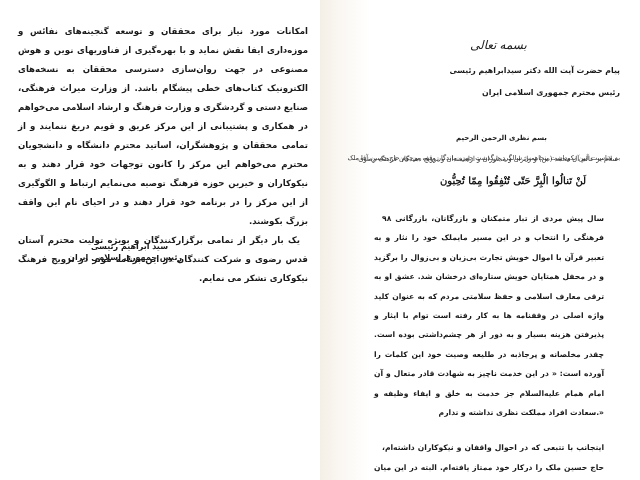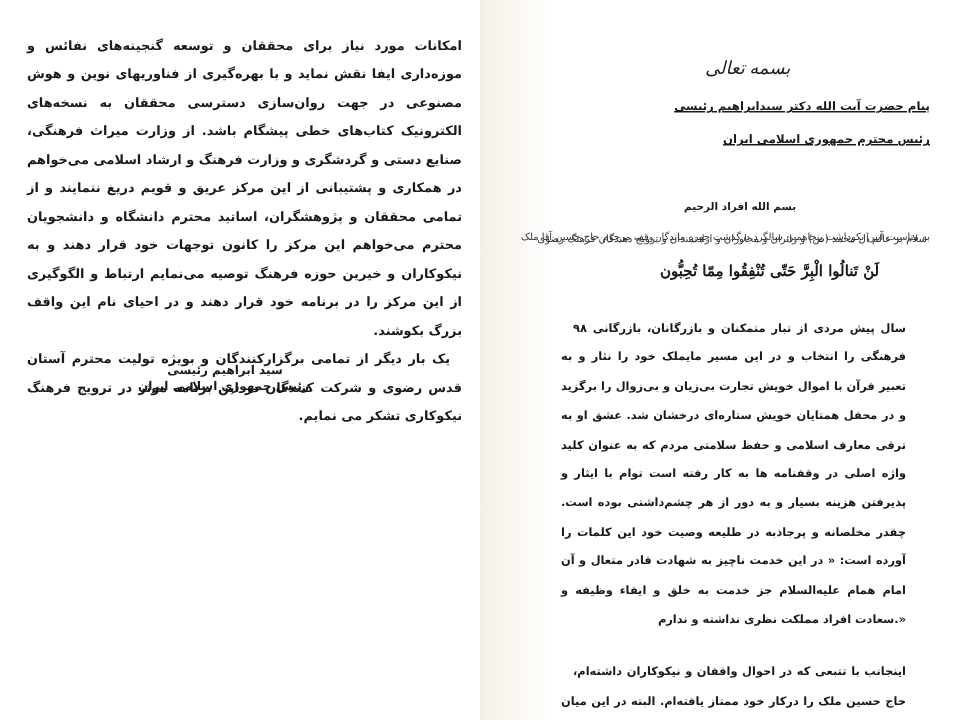--- a/index.html
+++ b/index.html
@@ -19,29 +19,28 @@
     background:linear-gradient(90deg,#f4efe6 0px,#faf7f2 20px,#ffffff 50px,#ffffff 100%);
   }
   .para {
     position:absolute; margin:0; text-align:justify;
     font-size:8.6px; line-height:19px; font-weight:bold;
   }
   #left-body { right:17px; width:290px; top:22px; }
   #left-body p { margin:0; text-align:justify; text-align-last:right; }
   #left-body p.indent { text-indent:8px; }
   .sig {
-    position:absolute; text-align:center; font-weight:bold; font-size:8px;
+    position:absolute; font-weight:bold; font-size:8px;
     width:100px;
-    margin-left:32px;
   }
   #sig-name { left:68px; top:242px; }
   #sig-title { left:52px; top:253px; width:130px; }
 
   #bismihi { position:absolute; left:470px; top:38px; font-family:Liberation Serif, serif; font-size:12px; font-style:italic; color:#222; direction:rtl;}
-  .hdr { position:absolute; font-weight:bold; font-size:7.8px; direction:rtl;text-decoration:underline; }
+  .hdr { position:absolute; font-weight:bold; font-size:7.8px; direction:rtl; }
   #hdr1 { right:20px; top:66px; }
   #hdr2 { right:20px; top:88px; }
   #occasion { position:absolute; right:20px; top:106px; font-size:6.6px; color:#333; direction:rtl; white-space:nowrap;margin-top:48px; }
   #basmala { position:absolute; left:456px; top:134px; font-size:7px; font-weight:bold; direction:rtl; }
   #salam { position:absolute; right:22px; top:155px; font-size:6.8px; color:#333; direction:rtl; white-space:nowrap; }
   #verse { position:absolute; left:440px; top:175px; font-size:10px; font-weight:bold; font-family:"DejaVu Serif", serif; direction:rtl; }
   #right-body { right:20px; width:262px; top:193px; font-size:7.6px; line-height:19.4px; }
   #right-body p { margin:16px; text-align:justify; text-align-last:right; }
   #right-body p.indent { text-indent:8px; }
 </style>
@@ -55,19 +54,19 @@
   </div>
   <div class="sig" id="sig-name">سید ابراهیم رئیسی</div>
   <div class="sig" id="sig-title">رئیس جمهوری اسلامی ایران</div>
 </div>
 
 <div class="page" id="page-right"></div>
 <div id="bismihi">بسمه تعالی</div>
 <div class="hdr" id="hdr1">پیام حضرت آیت الله دکتر سیدابراهیم رئیسی</div>
 <div class="hdr" id="hdr2">رئیس محترم جمهوری اسلامی ایران</div>
 <div id="occasion">به مناسبت آیین نکوداشت پنجاهمین سالگرد درگذشت چهره ماندگار وقف مرحوم حاج حسین آقا ملک</div>
-<div id="basmala">بسم الله افراد الرحیم</div>
+<div id="basmala">بسم نظری الرحمن الرحیم</div>
 <div id="salam">سلام بر عالم آل محمد (ص) و زائران و مجاوران و ارادتمندان و ترویج دهندگان فرهنگ رضوی</div>
 <div id="verse">لَنْ تَنالُوا الْبِرَّ حَتّی تُنْفِقُوا مِمّا تُحِبُّون</div>
 <div class="para" id="right-body">
   <p class="indent">۹۸ سال پیش مردی از تبار متمکنان و بازرگانان، بازرگانی فرهنگی را انتخاب و در این مسیر مایملک خود را نثار و به تعبیر قرآن با اموال خویش تجارت بی‌زیان و بی‌زوال را برگزید و در محفل همتایان خویش ستاره‌ای درخشان شد. عشق او به ترقی معارف اسلامی و حفظ سلامتی مردم که به عنوان کلید واژه اصلی در وقفنامه ها به کار رفته است توام با ایثار و پذیرفتن هزینه بسیار و به دور از هر چشم‌داشتی بوده است. چقدر مخلصانه و پرجاذبه در طلیعه وصیت خود این کلمات را آورده است: « در این خدمت ناچیز به شهادت قادر متعال و آن امام همام علیه‌السلام جز خدمت به خلق و ایفاء وظیفه و سعادت افراد مملکت نظری نداشته و ندارم.»</p>
   <p class="indent">اینجانب با تتبعی که در احوال واقفان و نیکوکاران داشته‌ام، حاج حسین ملک را درکار خود ممتاز یافته‌ام. البته در این میان نقش تولیت محترم آستان قدس رضوی در حفظ، پویایی و توسعه موقوفات و فعالیت‌های فرهنگی مورد نظر واقف ستودنی است. برگزاری آیین نکوداشت در پنجاهمین سالگرد درگذشت این انسان خیر تشکری مضاعف را می‌طلبد. با توجه به شناختی که از مجموعه موقوفات آن مرحوم دارم بر این باورم که کتابخانه و موزه ملی ملک می‌تواند بیش از گذشته به عنوان الگویی اثرگذار در زمینه‌های کتابداری و تمهید</p>
 </div>
 
 </body></html>

